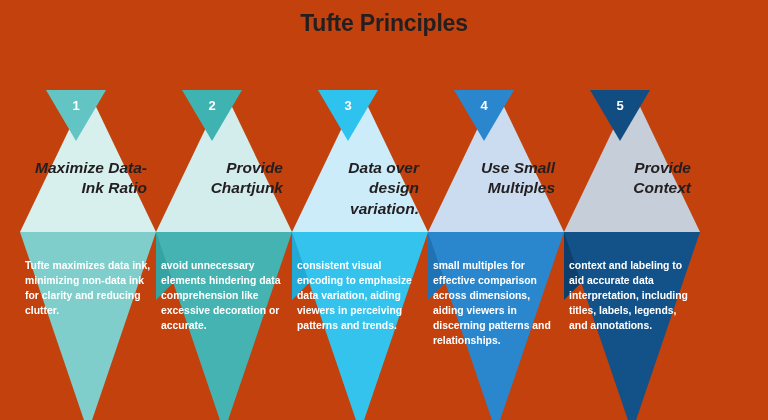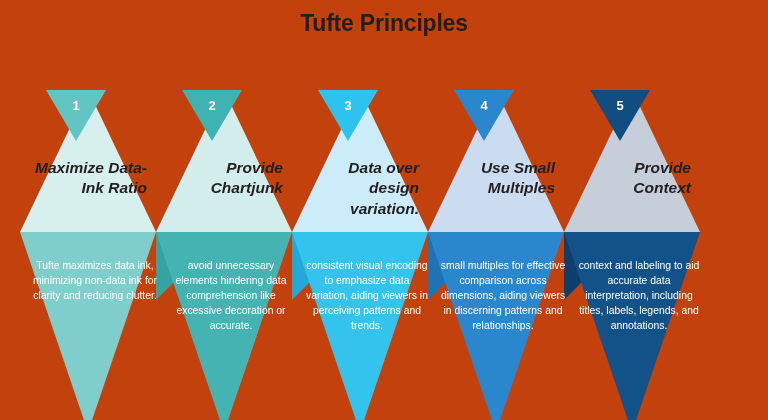--- a/index.html
+++ b/index.html
@@ -64,27 +64,25 @@
     font-style: italic;
     line-height: 1.32;
     color: #231f20;
     z-index: 6;
   }
   .principle-desc {
     position: absolute;
     left: 50%;
     transform: translateX(-50%);
     width: 126px;
-    text-align: center;
     font-size: 10.4px;
-    font-weight: normal;
+    font-weight: bold;
     line-height: 1.45;
     color: #ffffff;
     z-index: 6;
-    margin-left: 7px;
   }
 </style>
 </head>
 <body>
 
 <div id="infographic">
 
   <div id="page-title">Tufte Principles</div>
 
   <svg class="svg-layer" id="shapes" width="768" height="420">

